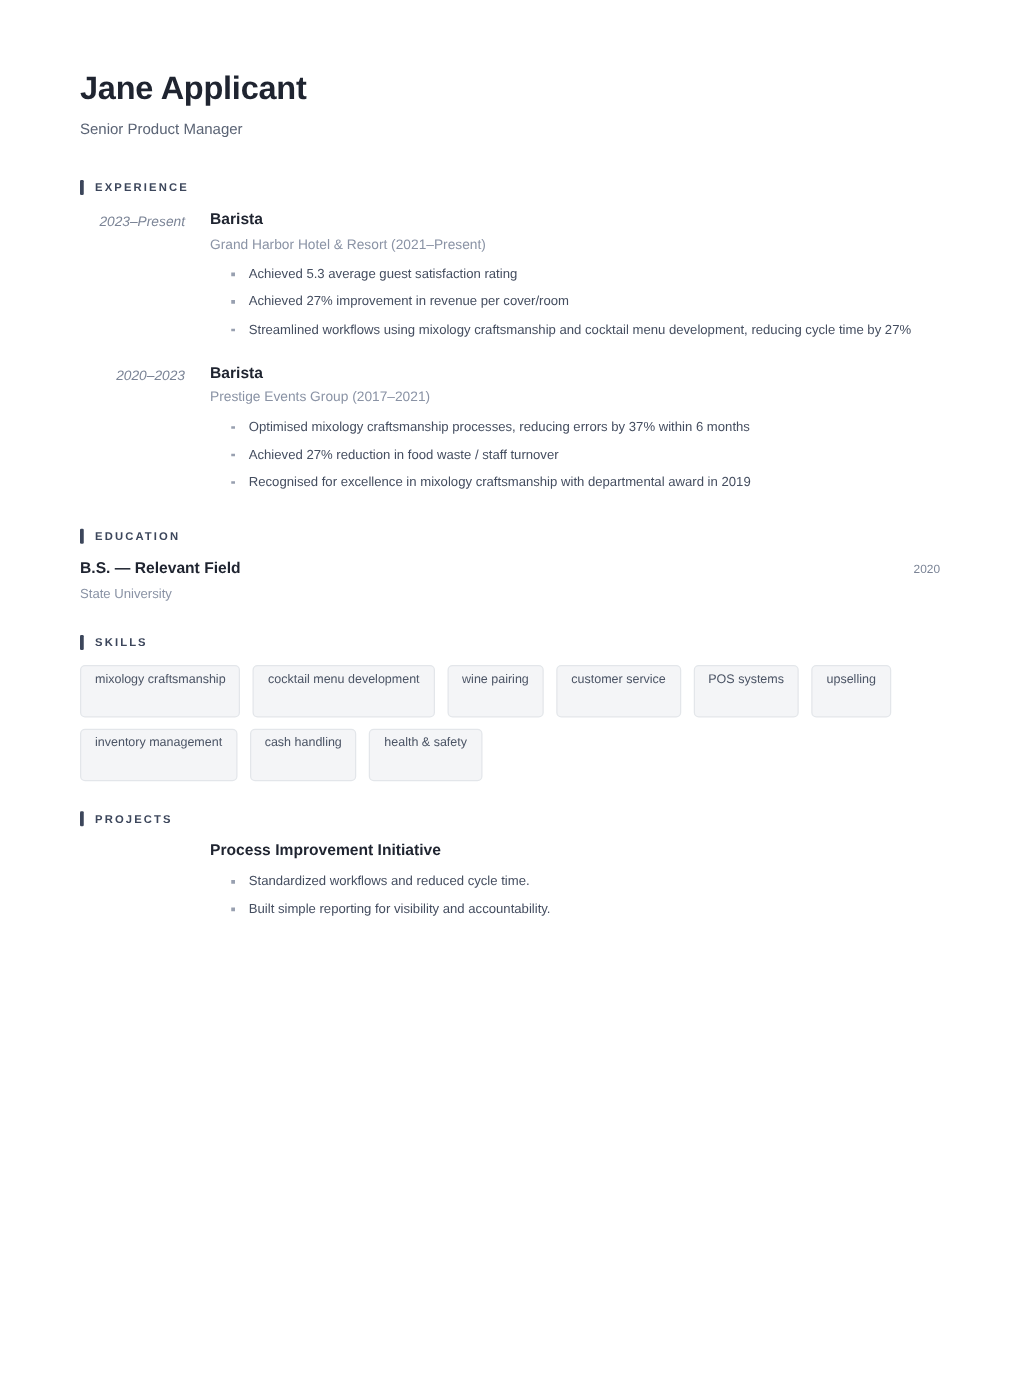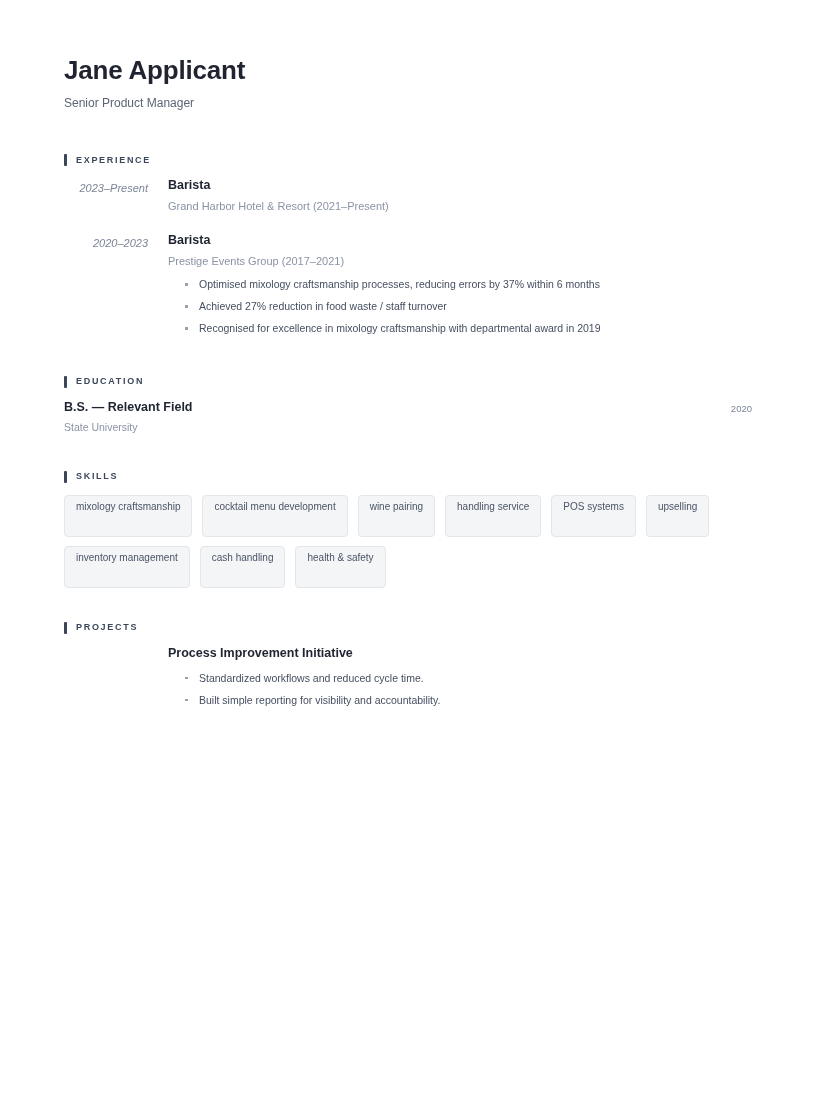--- a/index.html
+++ b/index.html
@@ -36,21 +36,21 @@
   }
   .headline {
     font-size: 12px;
     color: #5b6475;
     margin-top: 10px;
     line-height: 1.2;
   }
 
   
   .section {
-    margin-top: 12px;
+    margin-top: 2px;
   }
   .section-head {
     display: flex;
     align-items: center;
     gap: 9px;
     margin-bottom: 12px;
   }
   .accent-bar {
     width: 3px;
     height: 12px;
@@ -200,20 +200,25 @@
       <span class="accent-bar"></span>
       <span class="section-title">EXPERIENCE</span>
     </div>
 
     <div class="exp-entry">
       <div class="row">
         <div class="row-date">2023–Present</div>
         <div class="row-body">
           <div class="item-title">Barista</div>
           <div class="item-sub">Grand Harbor Hotel &amp; Resort (2021–Present)</div>
+          <ul class="bullets">
+            <li>Achieved 5.3 average guest satisfaction rating</li>
+            <li>Achieved 27% improvement in revenue per cover/room</li>
+            <li>Streamlined workflows using mixology craftsmanship and cocktail menu development, reducing cycle time by 27%</li>
+          </ul>
         </div>
       </div>
     </div>
 
     <div class="exp-entry">
       <div class="row">
         <div class="row-date">2020–2023</div>
         <div class="row-body">
           <div class="item-title">Barista</div>
           <div class="item-sub">Prestige Events Group (2017–2021)</div>
@@ -247,21 +252,21 @@
 
   <div class="section">
     <div class="section-head">
       <span class="accent-bar"></span>
       <span class="section-title">SKILLS</span>
     </div>
     <div class="chips">
       <span class="chip">mixology craftsmanship</span>
       <span class="chip">cocktail menu development</span>
       <span class="chip">wine pairing</span>
-      <span class="chip">handling service</span>
+      <span class="chip">customer service</span>
       <span class="chip">POS systems</span>
       <span class="chip">upselling</span>
       <span class="chip">inventory management</span>
       <span class="chip">cash handling</span>
       <span class="chip">health &amp; safety</span>
     </div>
   </div>
 
   <div class="gap-after-skills"></div>
 

